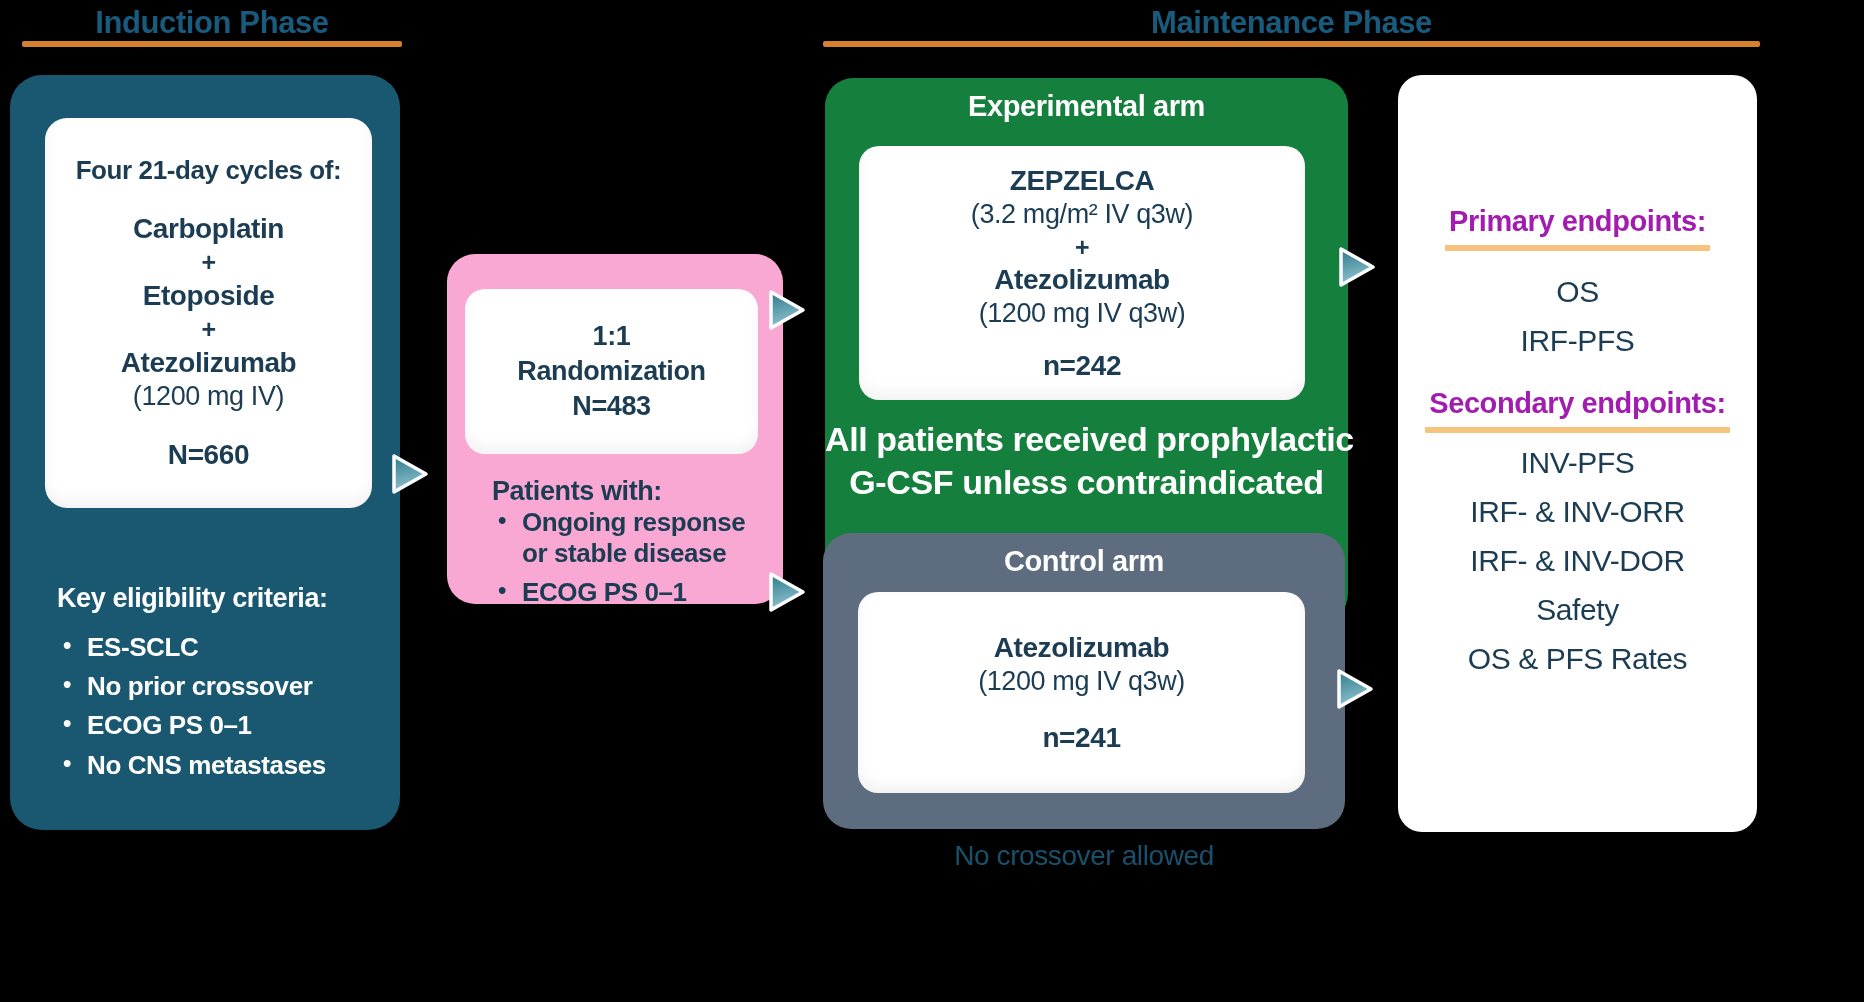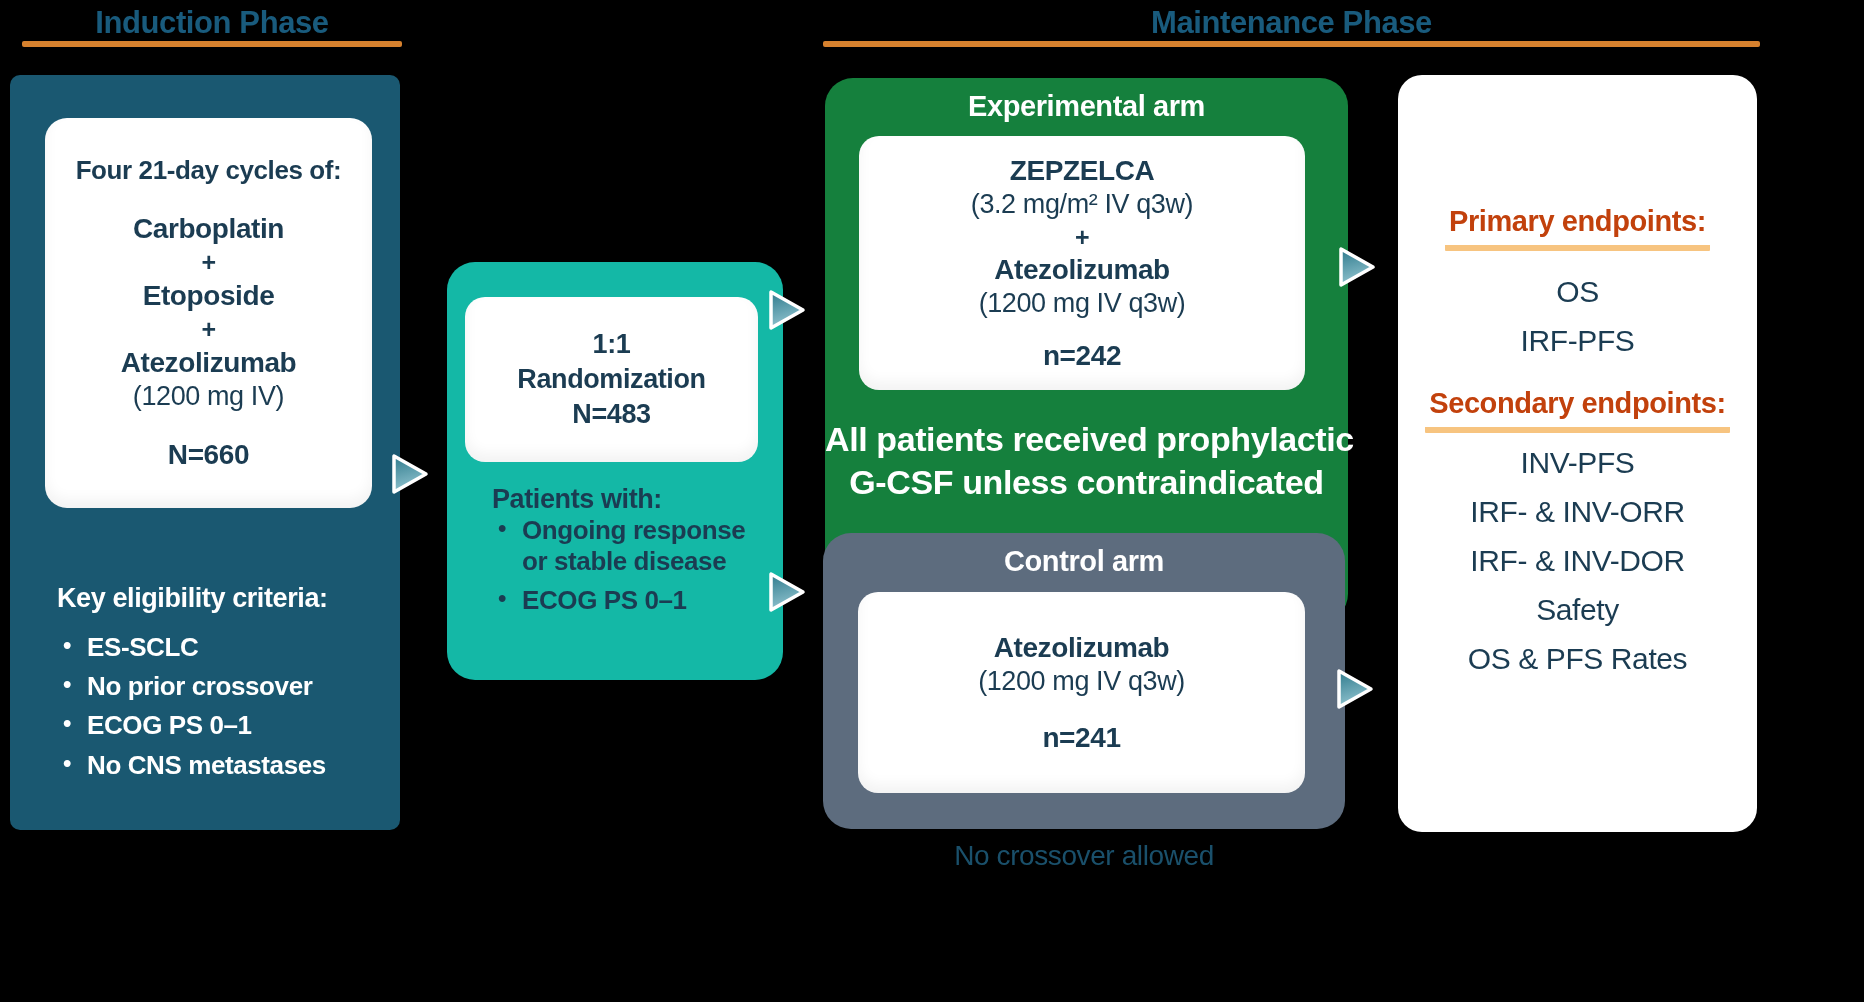--- a/index.html
+++ b/index.html
@@ -7,21 +7,21 @@
     position:relative;width:1864px;height:1002px;background:#000;overflow:hidden;
     font-family:"Liberation Sans","DejaVu Sans",sans-serif;letter-spacing:-0.4px;
   }
   .abs{position:absolute;}
   
   .phase-title{
     font-size:31px;font-weight:bold;color:#195B7D;text-align:center;white-space:nowrap;
   }
   .phase-rule{height:6px;background:#D6812E;border-radius:2px;}
   
-  .bigbox{border-radius:10px;}
+  .bigbox{border-radius:32px;}
   .card{
     background:#fff;border-radius:22px;color:#1B3C52;text-align:center;
     display:flex;flex-direction:column;align-items:center;justify-content:center;
     box-shadow:inset 0 -8px 14px rgba(0,0,0,0.05);
   }
   .drug{font-size:28px;font-weight:bold;line-height:1.22;}
   .dose{font-size:27px;line-height:1.22;}
   .plus{font-size:25px;font-weight:bold;line-height:1.3;}
   .nval{font-size:28px;font-weight:bold;}
   
@@ -29,44 +29,44 @@
   ul.bullet li{position:relative;padding-left:30px;margin-bottom:8px;font-weight:bold;}
   ul.bullet li::before{content:"•";position:absolute;left:6px;top:-1px;font-size:24px;}
   
   #induction-box{left:10px;top:75px;width:390px;height:755px;background:#1A5871;}
   #induction-card{left:35px;top:43px;width:327px;height:390px;}
   #induction-card .heading{font-size:26px;font-weight:bold;margin-bottom:26px;}
   #induction-card .nval{margin-top:26px;}
   #eligibility{left:47px;top:508px;width:335px;color:#fff;}
   #eligibility .heading{font-size:27px;font-weight:bold;margin-bottom:18px;}
   
-  #rand-box{left:447px;top:262px;width:336px;height:418px;background:#14b8a6;border-radius:28px;}
+  #rand-box{left:447px;top:254px;width:336px;height:350px;background:#f9a8d4;border-radius:28px;}
   #rand-card{left:18px;top:35px;width:293px;height:165px;border-radius:20px;
     font-size:27px;font-weight:bold;line-height:1.3;}
   #patients{left:45px;top:222px;width:272px;color:#1B3C52;}
   #patients .heading{font-size:27px;font-weight:bold;margin-bottom:0;}
   
   #exp-box{left:825px;top:78px;width:523px;height:544px;background:#15803d;border-radius:28px;}
   .arm-header{position:absolute;left:0;top:12px;width:100%;text-align:center;
     color:#fff;font-size:29px;font-weight:bold;}
-  #exp-card{left:34px;top:58px;width:446px;height:254px;border-radius:20px;}
+  #exp-card{left:34px;top:68px;width:446px;height:254px;border-radius:20px;}
   #exp-card .nval{margin-top:20px;}
   #gcsf-note{position:absolute;left:0;top:340px;width:100%;text-align:center;
     color:#fff;font-size:34px;font-weight:bold;line-height:1.25;white-space:nowrap;}
   
   #ctrl-box{left:823px;top:533px;width:522px;height:296px;background:#5D6C7E;border-radius:28px;}
   #ctrl-card{left:35px;top:59px;width:447px;height:201px;border-radius:20px;}
   #ctrl-card .nval{margin-top:24px;}
   #no-crossover{left:823px;top:840px;width:522px;text-align:center;
     font-size:28px;color:#1A506B;}
   
   #endpoints-box{left:1398px;top:75px;width:359px;height:757px;background:#fff;border-radius:24px;
     display:flex;flex-direction:column;align-items:center;text-align:center;
     padding-top:130px;box-sizing:border-box;}
-  .ep-heading{font-size:29px;font-weight:bold;color:#c2410c;
+  .ep-heading{font-size:29px;font-weight:bold;color:#a21caf;
     border-bottom:6px solid #F7C480;padding:0 4px 7px 4px;border-radius:1px;}
   .ep-list{font-size:30px;color:#1B3C52;line-height:49px;margin-top:16px;}
   #secondary-heading{margin-top:22px;}
   #secondary-list{margin-top:5px;}
   
   .arrow{position:absolute;width:38px;height:42px;}
 </style>
 </head>
 <body>
 

